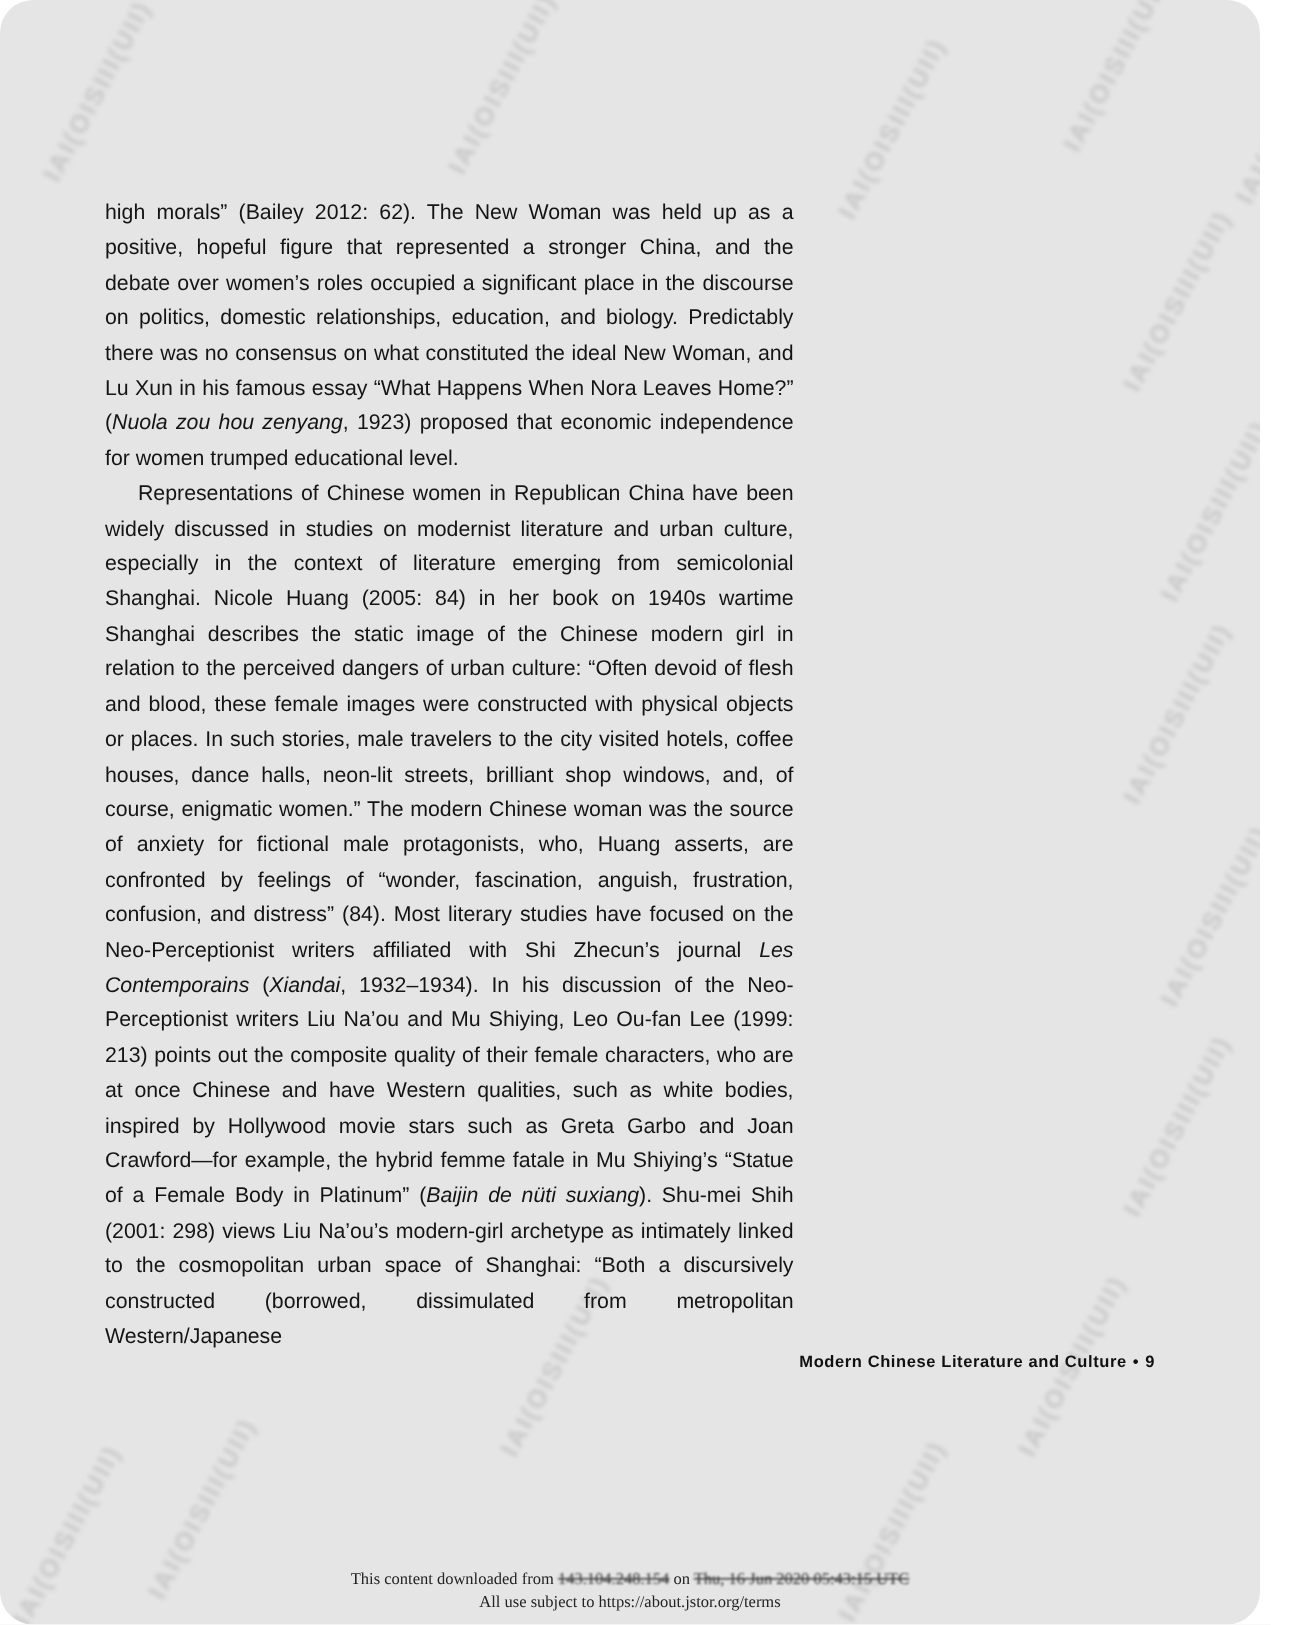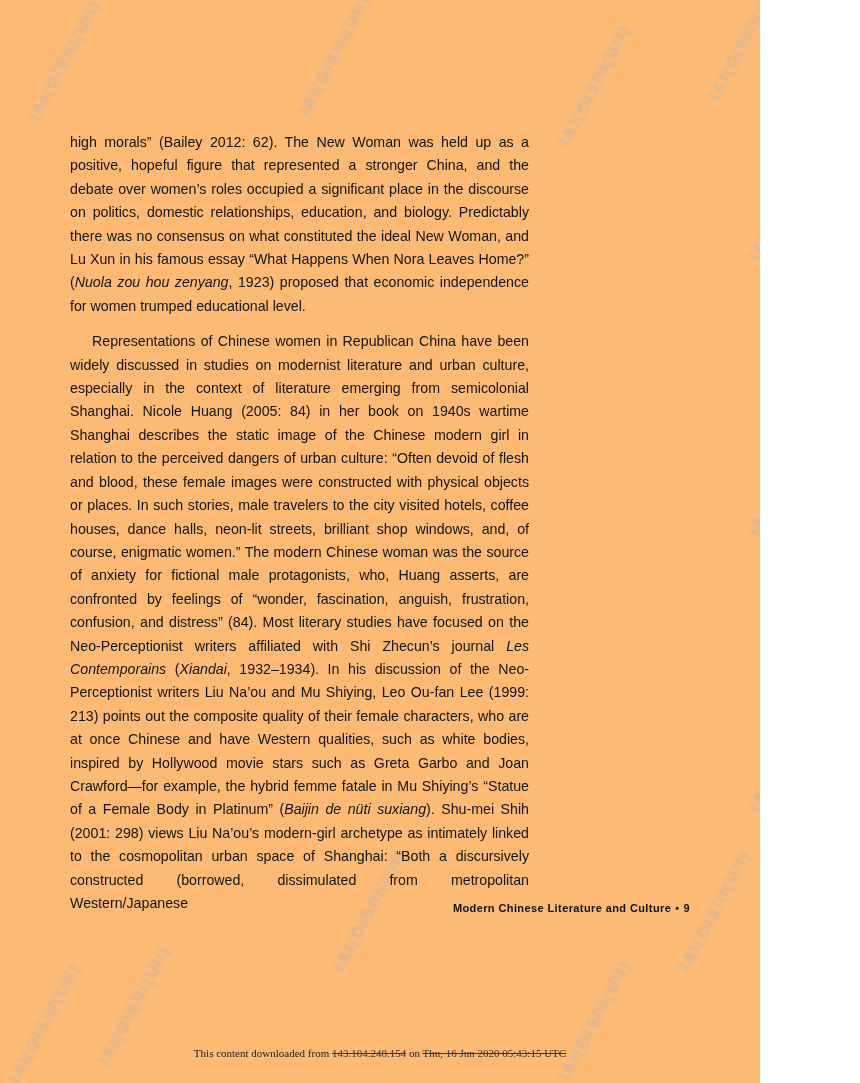--- a/index.html
+++ b/index.html
@@ -1,22 +1,23 @@
 <!DOCTYPE html>
 <html><head>
 <meta charset="utf-8">
 <style>
   html,body { margin:0; padding:0; background:#ffffff; }
   .page {
     position:relative;
-    width:760px; height:1083px;
-    background:#fdba74;
+    width:840px; height:1083px;
+    background:#e5e5e5;
     overflow:hidden;
     font-family:"Liberation Sans", sans-serif;
     color:#141414;
+    border-radius:22px;
   }
   
   .wm {
     position:absolute;
     font-size:17px;
     font-weight:700;
     letter-spacing:2px;
     color:#b4b4b4;
     opacity:0.62;
     white-space:nowrap;
@@ -38,21 +39,21 @@
   .body-text {
     position:absolute;
     left:70px; top:131px;
     width:459px;
     font-size:14.2px;
     line-height:23.4px;
     text-align:justify;
     z-index:1;
   }
   .body-text p { margin:0; }
-  .body-text p.indent { text-indent:22px;margin-top:12px; }
+  .body-text p.indent { text-indent:22px; }
   
   .running-foot {
     position:absolute;
     top:902px; right:70px;
     font-size:11px;
     font-weight:bold;
     letter-spacing:0.4px;
     color:#101010;
     z-index:1;
     white-space:nowrap;
@@ -101,15 +102,16 @@
     <p><span>high morals” (Bailey 2012: 62). The New Woman was held up as a positive, hopeful figure that represented a stronger China, and the debate over women’s roles occupied a significant place in the discourse on politics, domestic relationships, education, and biology. Predictably there was no consensus on what constituted the ideal New Woman, and Lu Xun in his famous essay “What Happens When Nora Leaves Home?” (</span><span style="font-style: italic;">Nuola zou hou zenyang</span><span>, 1923) proposed that economic independence for women trumped educational level.</span></p>
     <p class="indent"><span>Representations of Chinese women in Republican China have been widely discussed in studies on modernist literature and urban culture, especially in the context of literature emerging from semicolonial Shanghai. Nicole Huang (2005: 84) in her book on 1940s wartime Shanghai describes the static image of the Chinese modern girl in relation to the perceived dangers of urban culture: “Often devoid of flesh and blood, these female images were constructed with physical objects or places. In such stories, male travelers to the city visited hotels, coffee houses, dance halls, neon-lit streets, brilliant shop windows, and, of course, enigmatic women.” The modern Chinese woman was the source of anxiety for fictional male protagonists, who, Huang asserts, are confronted by feelings of “wonder, fascination, anguish, frustration, confusion, and distress” (84). Most literary studies have focused on the Neo-Perceptionist writers affiliated with Shi Zhecun’s journal </span><span style="font-style: italic;">Les Contemporains</span><span> (</span><span style="font-style: italic;">Xiandai</span><span>, 1932–1934). In his discussion of the Neo-Perceptionist writers Liu Na’ou and Mu Shiying, Leo Ou-fan Lee (1999: 213) points out the composite quality of their female characters, who are at once Chinese and have Western qualities, such as white bodies, inspired by Hollywood movie stars such as Greta Garbo and Joan Crawford—for example, the hybrid femme fatale in Mu Shiying’s “Statue of a Female Body in Platinum” (</span><span style="font-style: italic;">Baijin de nüti suxiang</span><span>). Shu-mei Shih (2001: 298) views Liu Na’ou’s modern-girl archetype as intimately linked to the cosmopolitan urban space of Shanghai: “Both a discursively constructed (borrowed, dissimulated from metropolitan Western/Japanese</span></p>
   </div>
 
   <div class="running-foot">
     <span>Modern Chinese Literature and Culture</span><span class="sep">•</span><span>9</span>
   </div>
 
   <div class="jstor">
     <div><span>This content downloaded from </span><span class="redacted">143.104.248.154</span><span> on </span><span class="redacted">Thu, 16 Jun 2020 05:43:15 UTC</span></div>
+    <div>All use subject to https://about.jstor.org/terms</div>
   </div>
 
 </div>
 
 </body></html>

